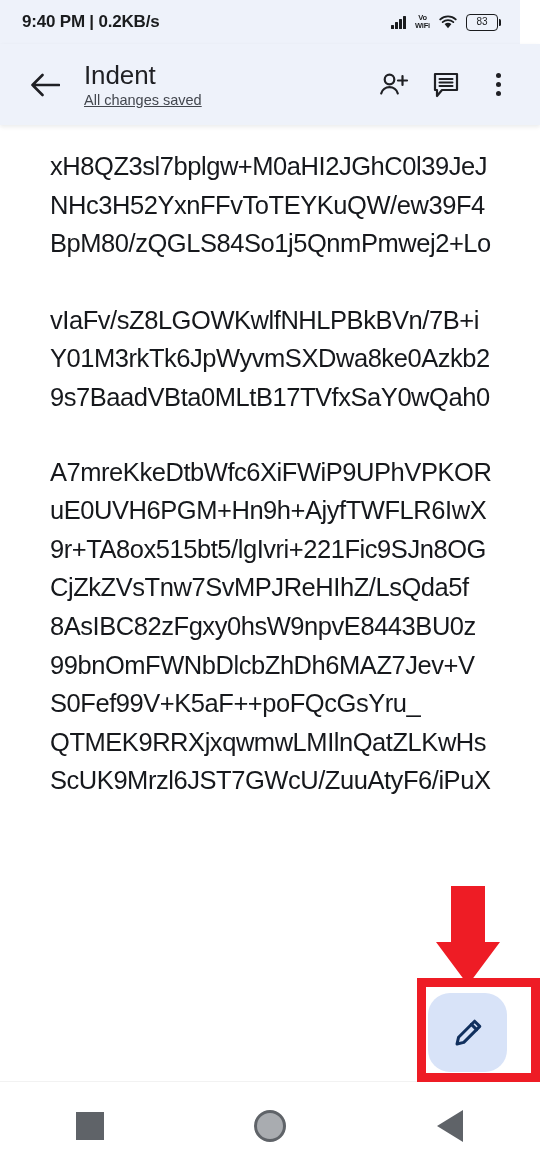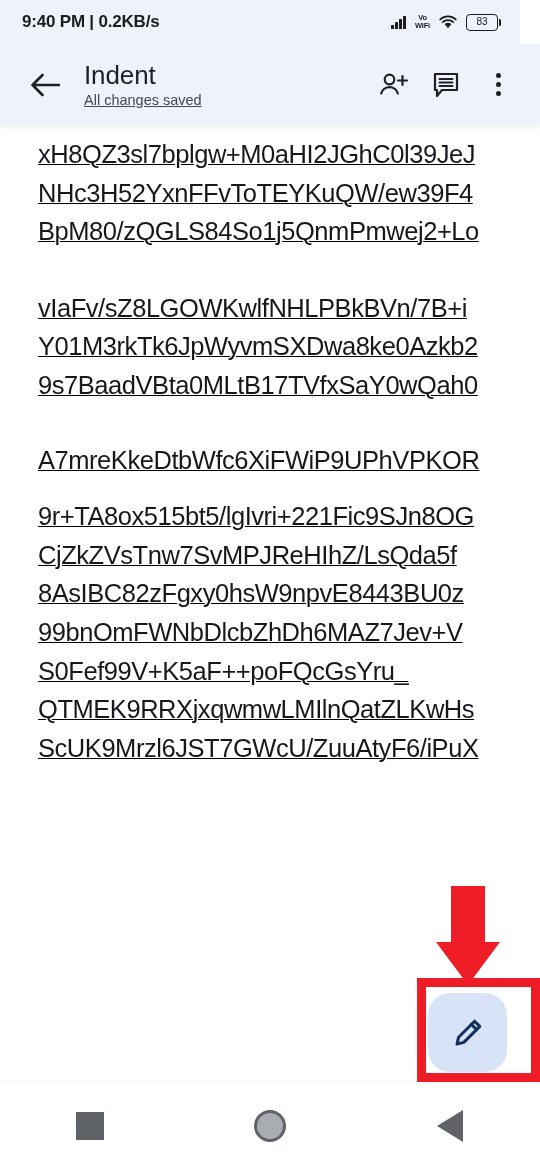--- a/index.html
+++ b/index.html
@@ -55,21 +55,21 @@
   .actions{display:flex;align-items:center;gap:4px;flex:0 0 auto;}
   .act{width:48px;height:48px;display:flex;align-items:center;justify-content:center;}
   .kebab{display:flex;flex-direction:column;align-items:center;justify-content:center;gap:4px;width:48px;height:48px;}
   .kebab span{width:5px;height:5px;border-radius:50%;background:#1f2024;display:block;}
 
   
   .docarea{
     position:absolute;left:0;top:125px;width:540px;height:1045px;
     background:#ffffff;overflow:hidden;
   }
-  .para{margin:0;padding:0;text-decoration:underline;}
+  .para{margin:12px;padding:0;}
   .para + .para{margin-top:38px;}
   .line{
     font-size:25.5px;
     line-height:38.6px;
     color:#16181c;
     letter-spacing:-0.45px;
     white-space:nowrap;
     padding-left:38px;
     font-family:"Liberation Sans","DejaVu Sans",sans-serif;
   }
@@ -186,21 +186,21 @@
 
 
 
       <p class="para">
         <span class="line">vIaFv/sZ8LGOWKwlfNHLPBkBVn/7B+i</span><br>
         <span class="line">Y01M3rkTk6JpWyvmSXDwa8ke0Azkb2</span><br>
         <span class="line">9s7BaadVBta0MLtB17TVfxSaY0wQah0</span><br>
         <br>
         <br>
         <span class="line">A7mreKkeDtbWfc6XiFWiP9UPhVPKOR</span><br>
-        <br>
+        <span class="line">uE0UVH6PGM+Hn9h+AjyfTWFLR6IwX</span><br>
         <span class="line">9r+TA8ox515bt5/lgIvri+221Fic9SJn8OG</span><br>
         <span class="line">CjZkZVsTnw7SvMPJReHIhZ/LsQda5f</span><br>
         <span class="line">8AsIBC82zFgxy0hsW9npvE8443BU0z</span><br>
         <span class="line">99bnOmFWNbDlcbZhDh6MAZ7Jev+V</span><br>
         <span class="line">S0Fef99V+K5aF++poFQcGsYru_</span><br>
         <span class="line">QTMEK9RRXjxqwmwLMIlnQatZLKwHs</span><br>
         <span class="line">ScUK9Mrzl6JST7GWcU/ZuuAtyF6/iPuX</span><br>
         
       </p>
 

